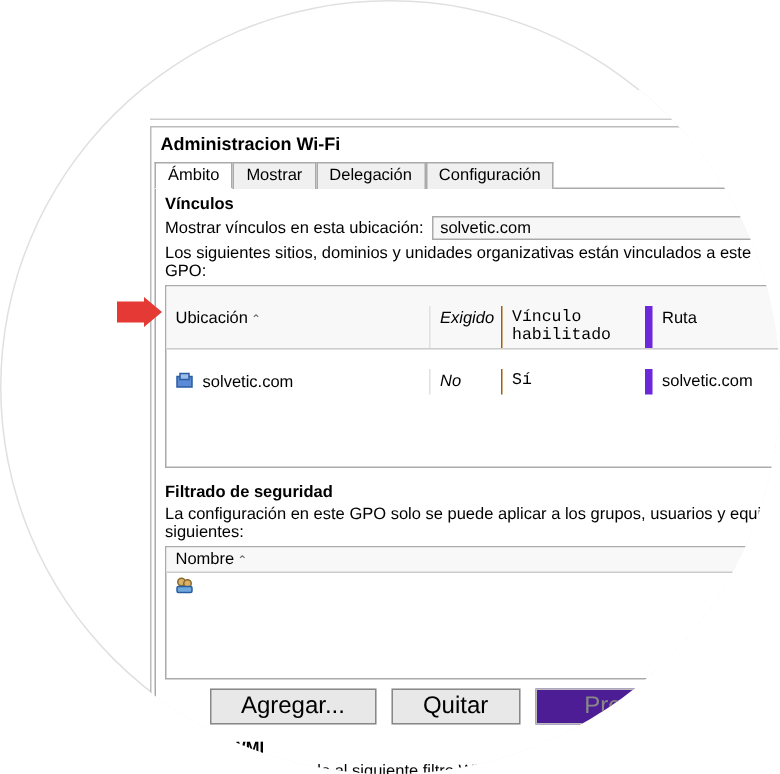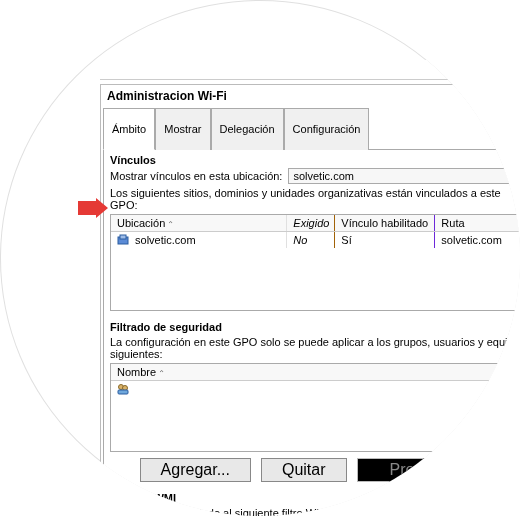--- a/index.html
+++ b/index.html
@@ -42,21 +42,21 @@
       font-weight: bold;
       font-size: 12px;
       padding: 2px 4px;
     }
     .tabs {
       display: flex;
       border-bottom: 1px solid #aaa;
       margin-top:2px;
     }
     .tab {
-      padding: 14px 8px;
+      padding: 2px 8px;
       border: 1px solid #aaa;
       border-bottom: none;
       background: #f0f0f0;
       font-size: 11px;
       cursor: pointer;
       position: relative;
       top:1px;
     }
     .tab.active {
       background: #fff;
@@ -94,24 +94,24 @@
     .links-box {
       border:1px solid #aaa;
       margin-top:2px;
     }
     .links-header {
       display:flex;
       border-bottom:1px solid #ccc;
       background:#f8f8f8;
       font-size:11px;
     }
-    .links-header div, .links-row div { padding:2px 6px; }
+    .links-header div, .links-row div { padding:2px 6px;margin-top:13px; }
     .col-loc { flex:2; border-right:1px solid #e0e0e0; }
     .col-exi { width:48px; border-right:1px solid #a16207;font-style:italic; }
-    .col-vinc { width:100px; border-right:1px solid #6d28d9; }
+    .col-vinc { width:100px; border-right:5px solid #6d28d9;font-family:Liberation Mono, monospace; }
     .col-ruta { flex:1; }
     .links-body { height:78px; overflow:auto; }
     .links-row { display:flex; font-size:11px; }
     .dom-icon {
       width:12px; height:12px; display:inline-block;
       margin-right:3px; vertical-align:-2px;
     }
     .dom-icon svg { display:block; }
     .caret { font-size:8px; color:#666; margin-left:2px; }
     .sec-box {
@@ -138,21 +138,21 @@
       gap:10px;
       margin:6px 0 2px 0;
     }
     .btn {
       border:1px solid #888;
       background:#e8e8e8;
       padding:2px 20px;
       font-size:16px;
       cursor:pointer;
     }
-    .btn.disabled { color:#888; background:#000000; cursor:default; border-color:#bbb;padding-left:32px; }
+    .btn.disabled { color:#888; background:#4c1d95; cursor:default; border-color:#bbb;padding-left:32px; }
     .arrow {
       position:absolute;
       left:78px;
       top:198px;
       width:30px;
       height:20px;
       z-index:10;
     }
     .arrow svg { display:block; }
   </style>

